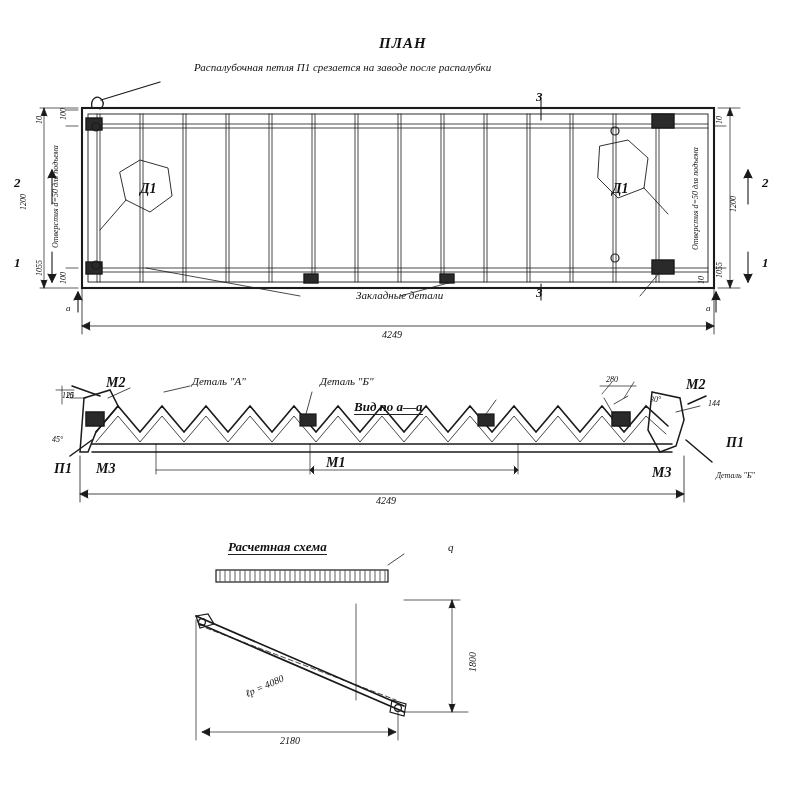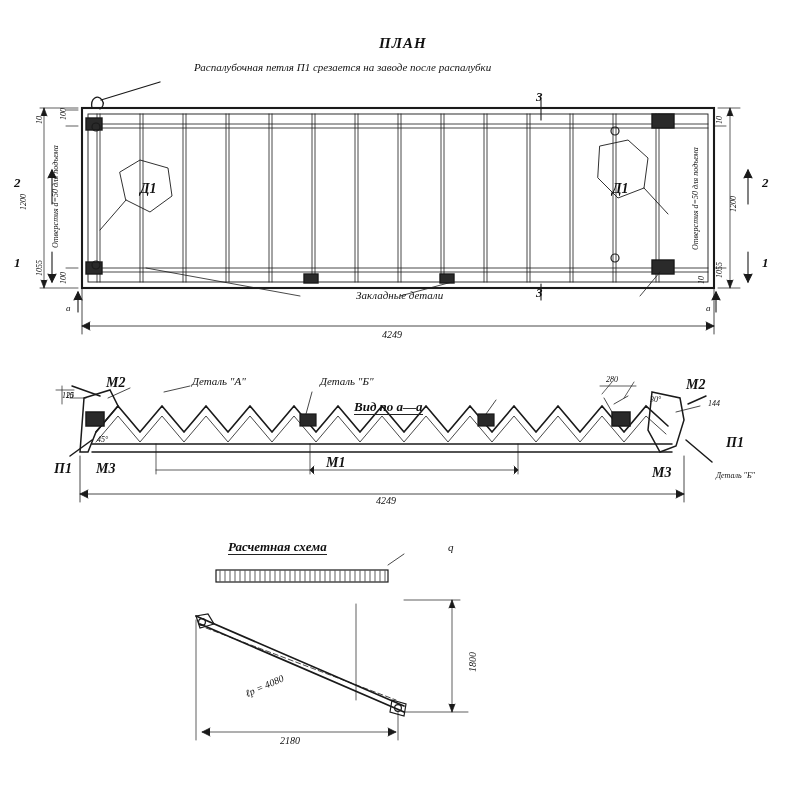--- a/index.html
+++ b/index.html
@@ -396,21 +396,21 @@
   <div class="lbl t-mark" style="left:96px; top:462px;">М3</div>
   <div class="lbl t-mark" style="left:652px; top:466px;">М3</div>
   <div class="lbl t-mark" style="left:326px; top:456px;">М1</div>
   <div class="lbl t-mark" style="left:54px; top:462px;">П1</div>
   <div class="lbl t-mark" style="left:726px; top:436px;">П1</div>
 
   <div class="lbl t-dim" style="left:376px; top:496px;">4249</div>
   <div class="lbl t-tiny" style="left:606px; top:376px;">280</div>
   <div class="lbl t-tiny" style="left:62px; top:392px;font-style:italic;">110</div>
   <div class="lbl t-tiny" style="left:66px; top:392px;">25</div>
-  <div class="lbl t-tiny" style="left:52px; top:436px;margin-left:45px;">45°</div>
+  <div class="lbl t-tiny" style="left:52px; top:436px;">45°</div>
   <div class="lbl t-tiny" style="left:650px; top:396px;">30°</div>
   <div class="lbl t-tiny" style="left:708px; top:400px;">144</div>
 
   <div class="lbl t-sub ul" style="left:228px; top:540px;">Расчетная схема</div>
   <div class="lbl t-note" style="left:404px; top:542px;">q</div>
   <div class="lbl t-dim rotsm2" style="left:244px; top:690px;">ℓр = 4080</div>
   <div class="lbl t-dim rot90" style="left:468px; top:672px;">1800</div>
   <div class="lbl t-dim" style="left:280px; top:736px;">2180</div>
 
 </div>

